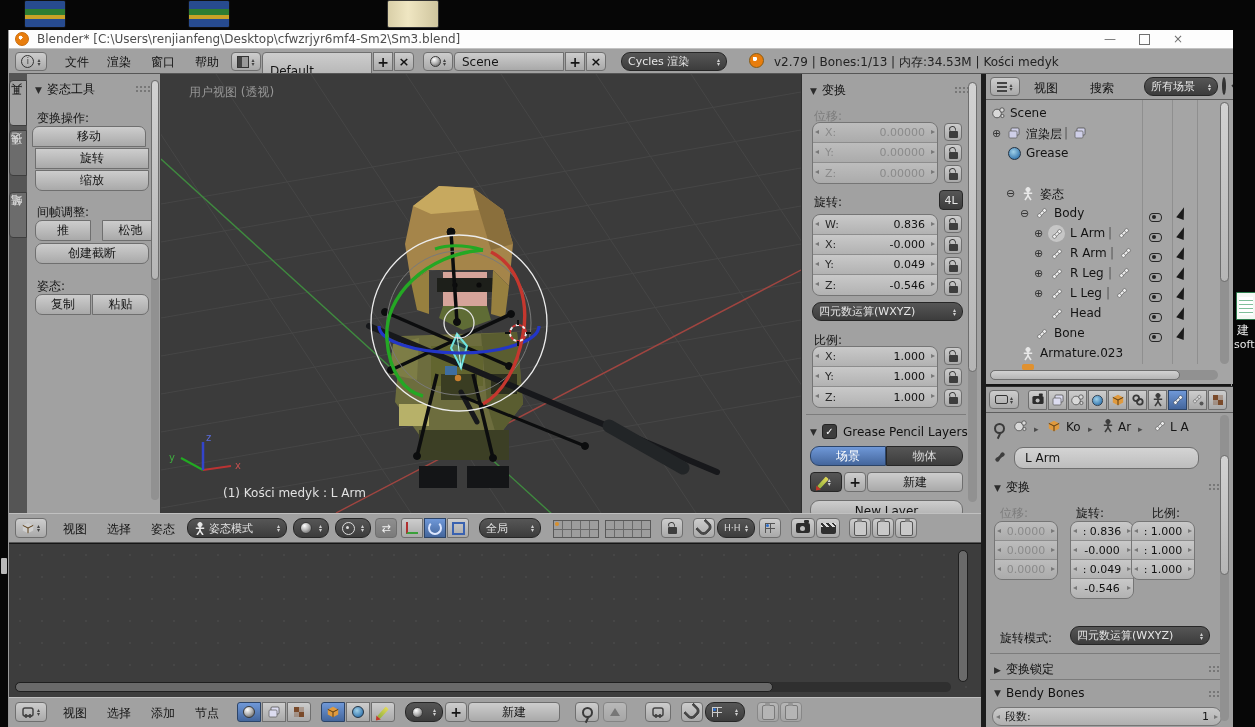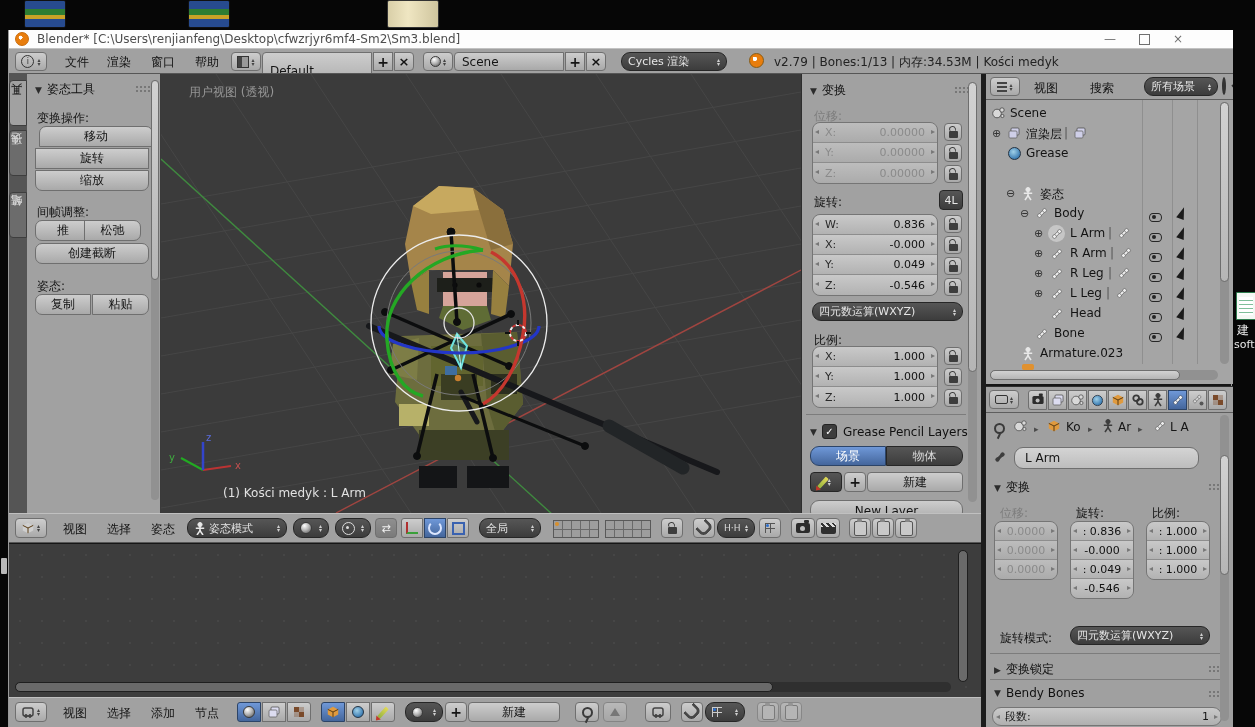--- a/index.html
+++ b/index.html
@@ -210,26 +210,26 @@
       <div class="tab-v abs" style="left:0;top:56px;width:18px;height:46px;background:#6c6c6c;color:#dadada;">选项</div>
       <div class="tab-v abs" style="left:0;top:118px;width:18px;height:46px;background:#6c6c6c;color:#dadada;">蜡笔</div>
     </div>
 
     <div class="reg" style="left:18px;top:44px;width:134px;height:439px;background:#a1a1a1;border-right:1px solid #3a3a3a;box-sizing:border-box;">
       <div class="phdr tri-d" style="left:8px;top:7px;">
           <span>姿态工具</span>
         </div>
       <div class="dots" style="left:108px;top:11px;"></div>
       <span class="txt abs" style="left:10px;top:36px;">变换操作:</span>
-      <div class="btn abs" style="left:12px;top:52px;width:114px;height:21px;border-radius:7px 7px 0 0;font-family:Liberation Mono, monospace;">移动</div>
+      <div class="btn abs" style="left:5px;top:52px;width:114px;height:21px;border-radius:7px 7px 0 0;font-family:Liberation Mono, monospace;">移动</div>
       <div class="btn abs" style="left:8px;top:74px;width:114px;height:21px;border-radius:0;">旋转</div>
       <div class="btn abs" style="left:8px;top:96px;width:114px;height:21px;border-radius:0 0 7px 7px;">缩放</div>
       <span class="txt abs" style="left:10px;top:130px;">间帧调整:</span>
       <div class="btn abs" style="left:8px;top:146px;width:56px;height:21px;border-radius:7px 0 0 7px;">推</div>
-      <div class="btn abs" style="left:57px;top:146px;width:57px;height:21px;border-radius:0 7px 7px 0;">松弛</div>
+      <div class="btn abs" style="left:75px;top:146px;width:57px;height:21px;border-radius:0 7px 7px 0;">松弛</div>
       <div class="btn abs" style="left:8px;top:169px;width:114px;height:21px;border-radius:7px;">创建截断</div>
       <span class="txt abs" style="left:10px;top:204px;">姿态:</span>
       <div class="btn abs" style="left:8px;top:220px;width:56px;height:21px;border-radius:7px 0 0 7px;">复制</div>
       <div class="btn abs" style="left:65px;top:220px;width:57px;height:21px;border-radius:0 7px 7px 0;">粘贴</div>
       <div class="sbv" style="left:124px;top:6px;width:8px;height:420px;background:#919191;">
         <div class="th" style="left:0;top:0;width:8px;height:200px;"></div>
       </div>
     </div>
 
     <div class="reg" style="left:152px;top:44px;width:640px;height:439px;background:#3b3b3b;">
@@ -696,21 +696,21 @@
         <div class="nf" style="height:19px;padding:0 10px;">
             <span class="v" style="margin:0 auto;">-0.000</span>
           </div>
         <div class="nf" style="height:19px;padding:0 10px;">
             <span class="v" style="margin:0 auto;">: 0.049</span>
           </div>
         <div class="nf" style="height:19px;padding:0 10px;">
             <span class="v" style="margin:0 auto;">-0.546</span>
           </div>
       </div>
-      <div class="nfg" style="left:160px;top:134px;width:64px;">
+      <div class="nfg" style="left:145px;top:134px;width:64px;">
         <div class="nf" style="height:19px;padding:0 10px;">
             <span class="v" style="margin:0 auto;">: 1.000</span>
           </div>
         <div class="nf" style="height:19px;padding:0 10px;">
             <span class="v" style="margin:0 auto;">: 1.000</span>
           </div>
         <div class="nf" style="height:19px;padding:0 10px;">
             <span class="v" style="margin:0 auto;">: 1.000</span>
           </div>
       </div>

